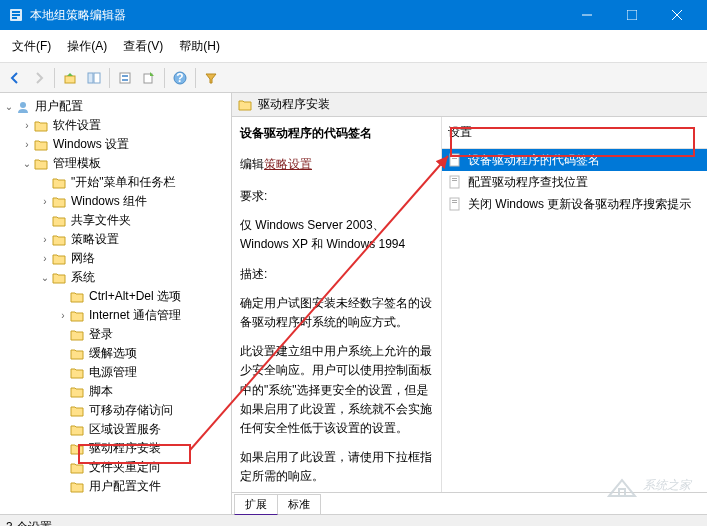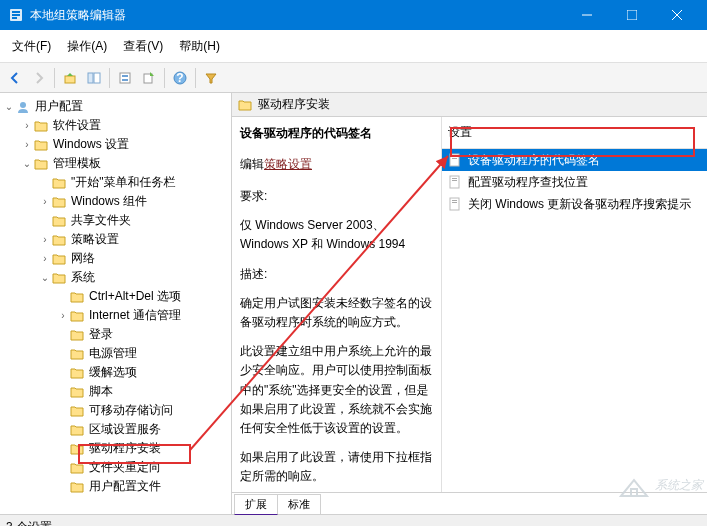--- a/index.html
+++ b/index.html
@@ -38,21 +38,21 @@
 .list-row{height:22px;display:flex;align-items:center;padding:0 6px;cursor:pointer}
 .list-row.selected{background:#0078d7;color:#fff}
 .list-row .item-i{width:16px;margin-right:4px;display:flex;align-items:center}
 .tabs{height:22px;border-top:1px solid #d0d0d0;display:flex;align-items:flex-end;padding-left:2px}
 .tab{padding:2px 10px;border:1px solid #d0d0d0;border-bottom:none;background:#fff;cursor:pointer;margin-right:-1px;font-size:11px}
 .tab.active{border-bottom:1px solid #4c1d95;position:relative;top:1px}
 .status{height:26px;border-top:1px solid #d0d0d0;display:flex;align-items:center;padding:0 6px;background:#f0f0f0}
 .red-box{position:absolute;border:2px solid #e03030;pointer-events:none}
 .red-arrow{position:absolute;width:260px;height:310px;pointer-events:none}
 .red-arrow line{stroke:#e03030;stroke-width:2}
-.watermark{position:absolute;right:4px;bottom:26px;color:#cfd6db;font-size:22px;font-style:italic;display:flex;align-items:center;gap:4px;pointer-events:none;opacity:.9}
+.watermark{position:absolute;right:16px;bottom:26px;color:#cfd6db;font-size:22px;font-style:italic;display:flex;align-items:center;gap:4px;pointer-events:none;opacity:.9}
 svg{display:block}
 </style>
 </head>
 <body>
 
 <div class="titlebar">
   <span class="icon">
     <svg width="14" height="14">
         <rect x="1" y="1" width="12" height="12" fill="#fff" opacity=".85" rx="1"></rect>
         <rect x="3" y="3" width="8" height="2" fill="#0078d7"></rect>
@@ -262,30 +262,30 @@
         </span>
         <span class="tree-label">登录</span>
       </div>
     <div class="tree-item indent-3">
         <span class="toggle"></span>
         <span class="folder-i">
           <svg width="14" height="12">
             <path d="M1 2 L5 2 L6 3 L13 3 L13 11 L1 11 Z" fill="#ffe18a" stroke="#c9a227"></path>
           </svg>
         </span>
+        <span class="tree-label">缓解选项</span>
+      </div>
+    <div class="tree-item indent-3">
+        <span class="toggle"></span>
+        <span class="folder-i">
+          <svg width="14" height="12">
+            <path d="M1 2 L5 2 L6 3 L13 3 L13 11 L1 11 Z" fill="#ffe18a" stroke="#c9a227"></path>
+          </svg>
+        </span>
         <span class="tree-label">电源管理</span>
-      </div>
-    <div class="tree-item indent-3">
-        <span class="toggle"></span>
-        <span class="folder-i">
-          <svg width="14" height="12">
-            <path d="M1 2 L5 2 L6 3 L13 3 L13 11 L1 11 Z" fill="#ffe18a" stroke="#c9a227"></path>
-          </svg>
-        </span>
-        <span class="tree-label">缓解选项</span>
       </div>
     <div class="tree-item indent-3">
         <span class="toggle"></span>
         <span class="folder-i">
           <svg width="14" height="12">
             <path d="M1 2 L5 2 L6 3 L13 3 L13 11 L1 11 Z" fill="#ffe18a" stroke="#c9a227"></path>
           </svg>
         </span>
         <span class="tree-label">脚本</span>
       </div>

